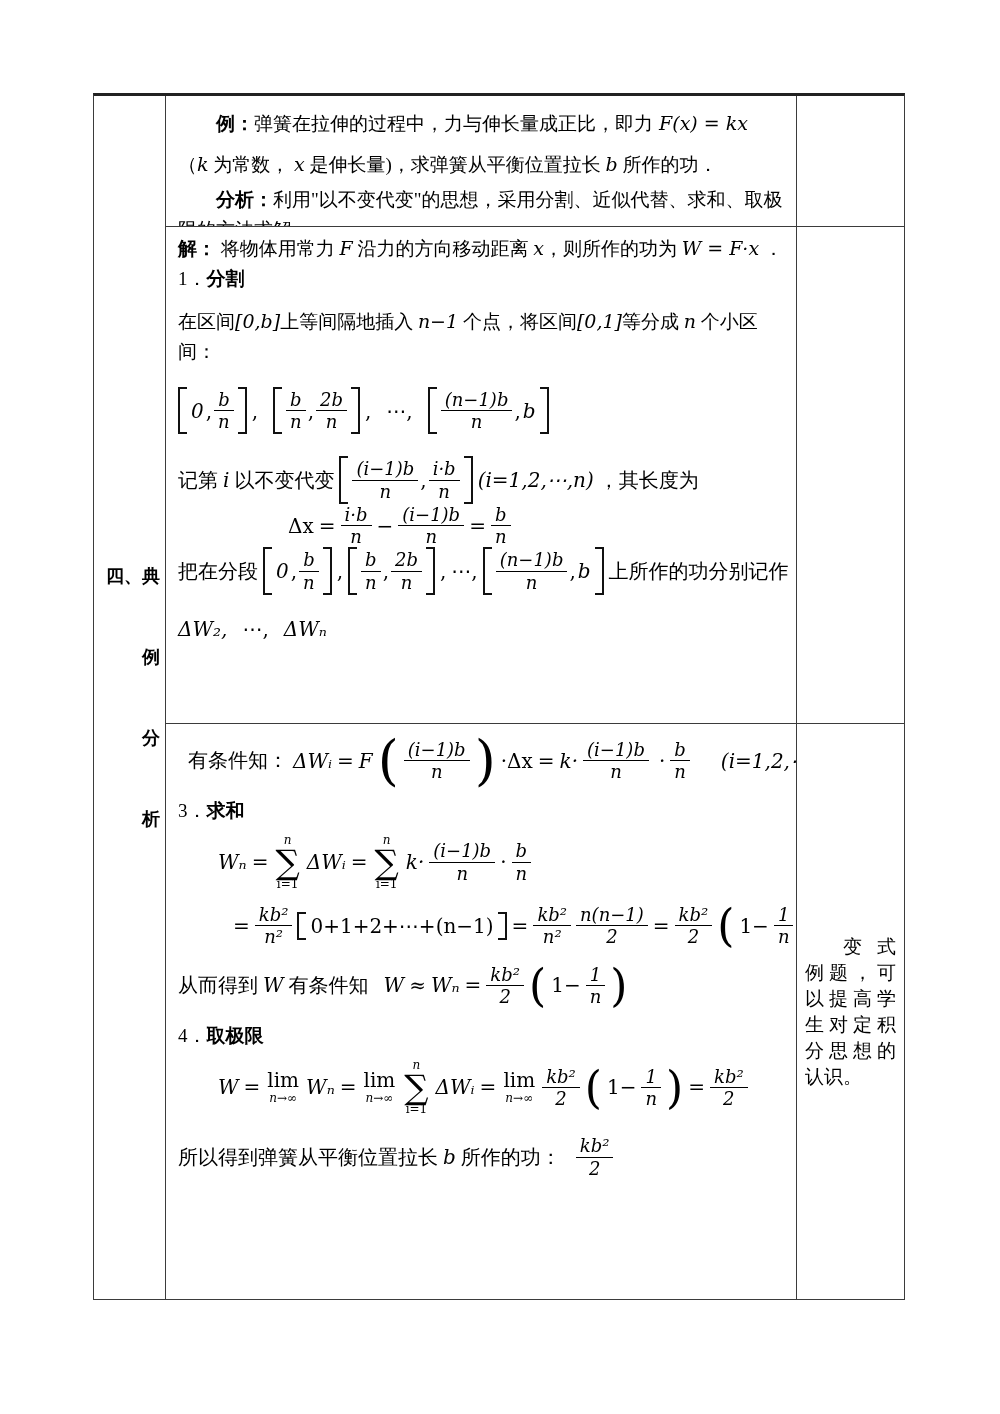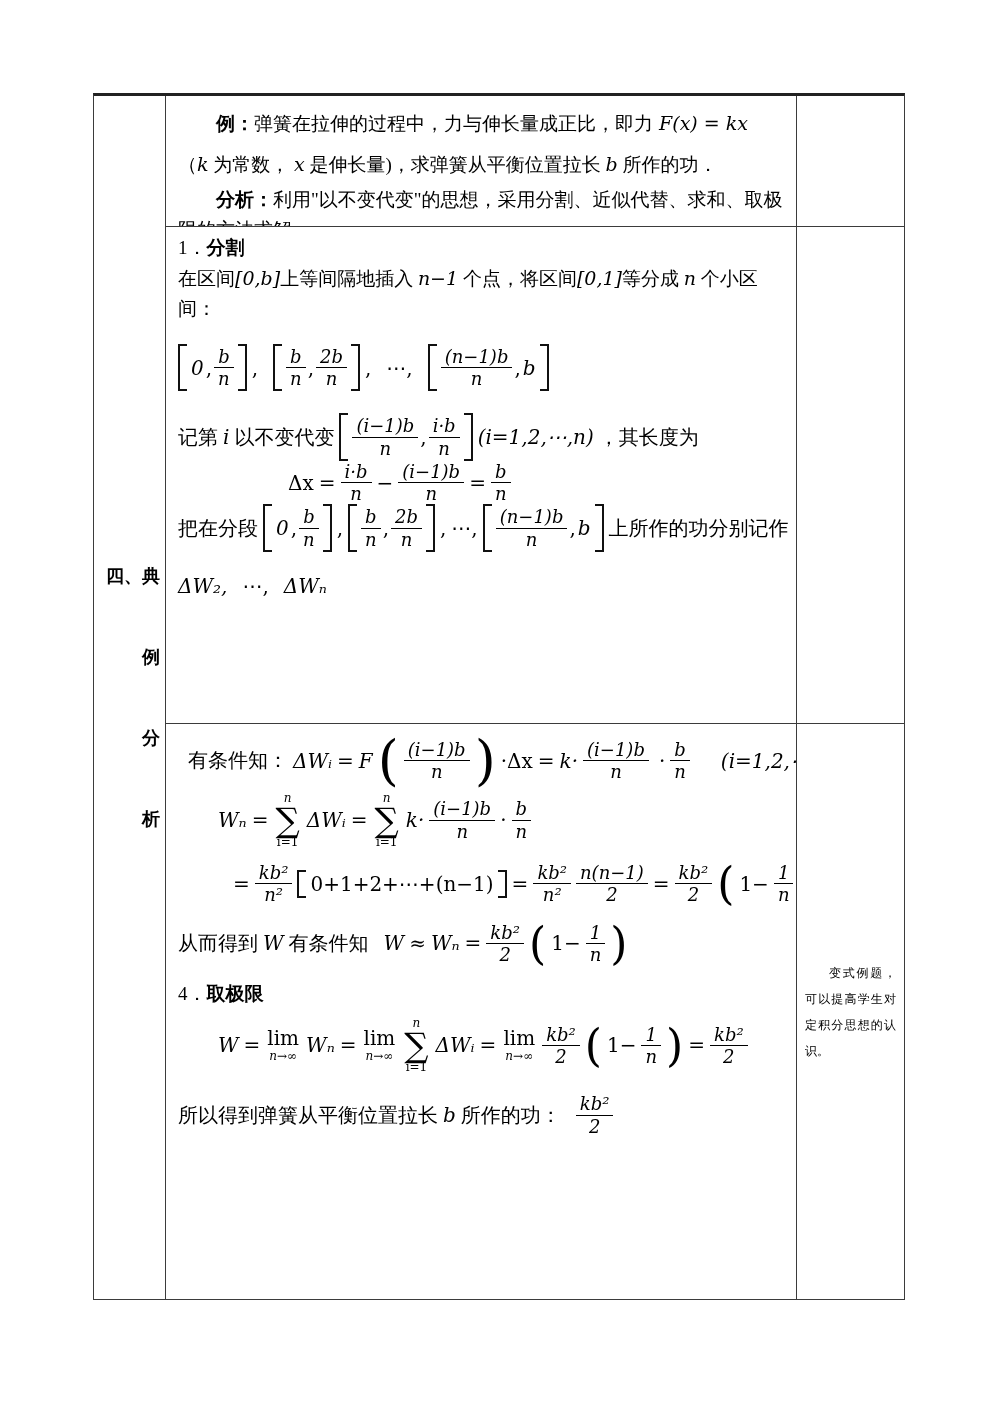--- a/index.html
+++ b/index.html
@@ -43,24 +43,24 @@
   .sq-c{display:inline-flex;align-items:center;gap:2px;padding:2px 3px;}
   .bp{font-size:54px;line-height:0.85;font-weight:400;font-family:"DejaVu Serif",serif;font-style:normal;}
   .bp-s{font-size:44px;}
   .sum{display:inline-flex;flex-direction:column;align-items:center;line-height:1;margin:0 2px;}
   .sum .st{font-size:12px;font-style:italic;}
   .sum .sg{font-size:34px;line-height:0.95;}
   .sum .sb{font-size:12px;}
   .lim{display:inline-flex;flex-direction:column;align-items:center;line-height:1;margin:0 2px;}
   .lim .lt{font-size:20px;}
   .lim .lb{font-size:12px;font-style:italic;margin-top:2px;}
-  .note{margin:0;padding:0 8px;font-size:12px;line-height:26px;text-indent:2em;text-align:justify;}
+  .note{margin:0;padding:0 8px;font-size:19px;line-height:26px;text-indent:2em;text-align:justify;}
   .gap-l{margin-left:26px;}
   .gap-s{margin-left:10px;}.mt8{margin-top:8px;}.mt10{margin-top:10px;}
-  .mt12{}.mt14{margin-top:14px;}.mt16{margin-top:16px;}
+  .mt12{margin-top:12px;}.mt14{margin-top:14px;}.mt16{margin-top:16px;}
   .mt18{}.mt20{margin-top:20px;}.mt22{margin-top:22px;}
   .ml40{margin-left:40px;}.ml55{margin-left:55px;}.ml110{margin-left:110px;}
 </style>
 </head>
 <body>
 
 <div class="doc">
 
   <div class="cell c-left">
     <span>四、典</span>
@@ -69,20 +69,21 @@
     <span>析</span>
   </div>
 
   <div class="cell c-m1 bl">
     <p class="p p1 ind"><b class="bd">例：</b><span>弹簧在拉伸的过程中，力与伸长量成正比，即力</span><span class="m it"> F(x) = kx </span><span>（</span><span class="m it">k</span><span> 为常数， </span><span class="m it">x</span><span> 是伸长量)，求弹簧从平衡位置拉长 </span><span class="m it">b</span><span> 所作的功．</span></p>
     <p class="p ind"><b class="bd">分析：</b><span>利用"以不变代变"的思想，采用分割、近似代替、求和、取极限的方法求解．</span></p>
   </div>
   <div class="cell c-r1 bl"></div>
 
   <div class="cell c-m2 bl bt">
+    <p class="p"><b class="bd">解：</b><span>  将物体用常力 </span><span class="m it">F</span><span> 沿力的方向移动距离 </span><span class="m it">x</span><span>，则所作的功为 </span><span class="m it">W = F·x</span><span> ．</span></p>
     <p class="p"><span>1．</span><b class="bd">分割</b></p>
     <p class="p mt12"><span>在区间</span><span class="m it">[0,b]</span><span>上等间隔地插入 </span><span class="m it">n−1</span><span> 个点，将区间</span><span class="m it">[0,1]</span><span>等分成 </span><span class="m it">n</span><span> 个小区间：</span></p>
 
     <div class="fr mt20">
       <span class="sq">
           <span class="sq-l"></span>
           <span class="sq-c">
             <span class="it">0</span>
             <span>,</span>
             <span class="frac">
@@ -245,20 +246,21 @@
       <span style="visibility:hidden;width:0">,</span>
 
       <span>·</span>
       <span class="frac">
           <span class="nu">b</span>
           <span class="de">n</span>
         </span>
       <span class="it gap-l">(i=1,2,⋯,n)</span>
     </div>
 
+    <p class="p mt12"><span>3．</span><b class="bd">求和</b></p>
 
     <div class="fr mt8 ml40">
       <span class="it">Wₙ</span>
       <span>=</span>
       <span class="sum">
           <span class="st">n</span>
           <span class="sg">∑</span>
           <span class="sb">i=1</span>
         </span>
       <span class="it">ΔWᵢ</span>

